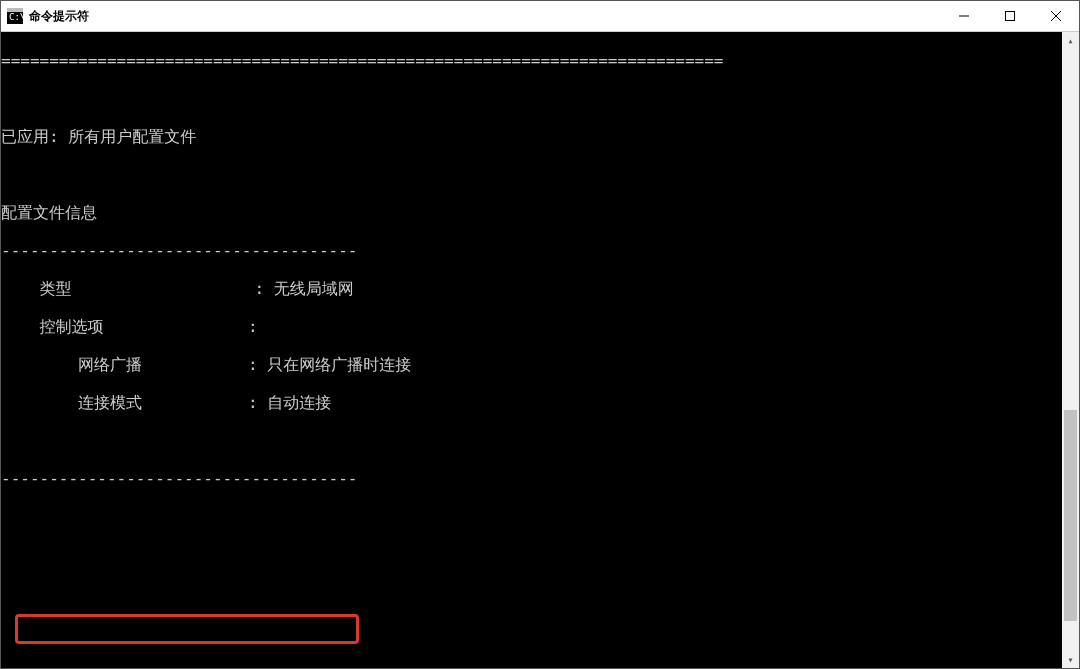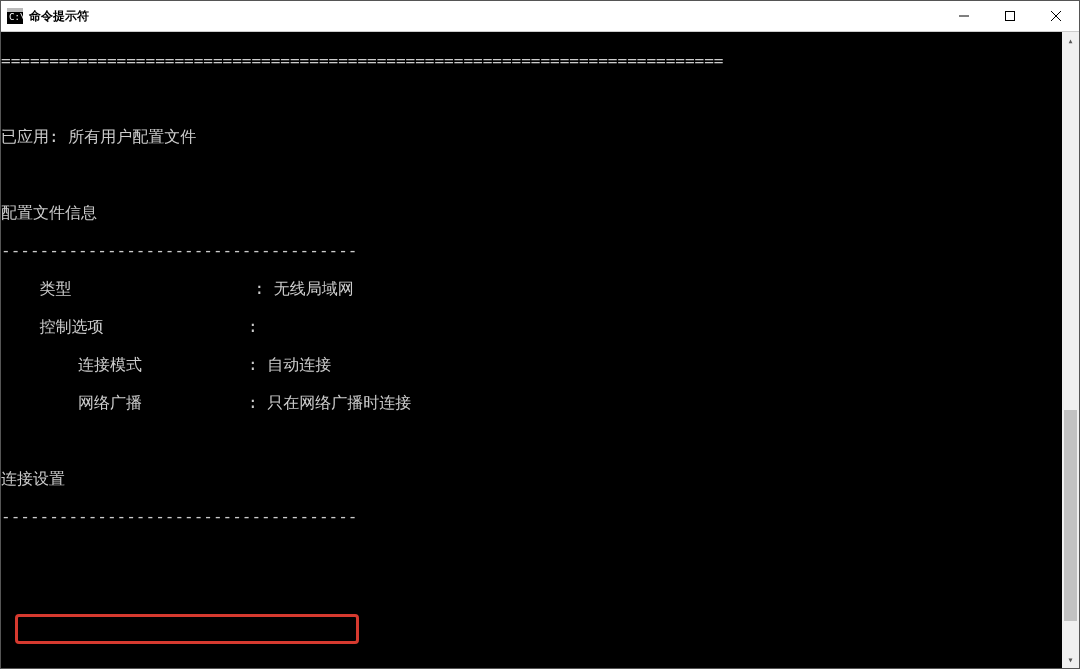--- a/index.html
+++ b/index.html
@@ -147,24 +147,23 @@
   <div class="client">
     <div class="terminal">
 <div class="line">===========================================================================</div>
 <div class="line"> </div>
 <div class="line"><span>已应用: </span><span>所有用户配置文件</span></div>
 <div class="line"> </div>
 <div class="line">配置文件信息</div>
 <div class="line">-------------------------------------</div>
 <div class="line">    <span>类型</span>                   : <span>无线局域网</span></div>
 <div class="line">    <span>控制选项</span>               :</div>
+<div class="line">        <span>网络广播</span>           : <span>只在网络广播时连接</span></div>
 <div class="line">        <span>连接模式</span>           : <span>自动连接</span></div>
-<div class="line">        <span>网络广播</span>           : <span>只在网络广播时连接</span></div>
 <div class="line"> </div>
-<div class="line">连接设置</div>
 <div class="line">-------------------------------------</div>
 
 
 
 
 
 
 
 
 

